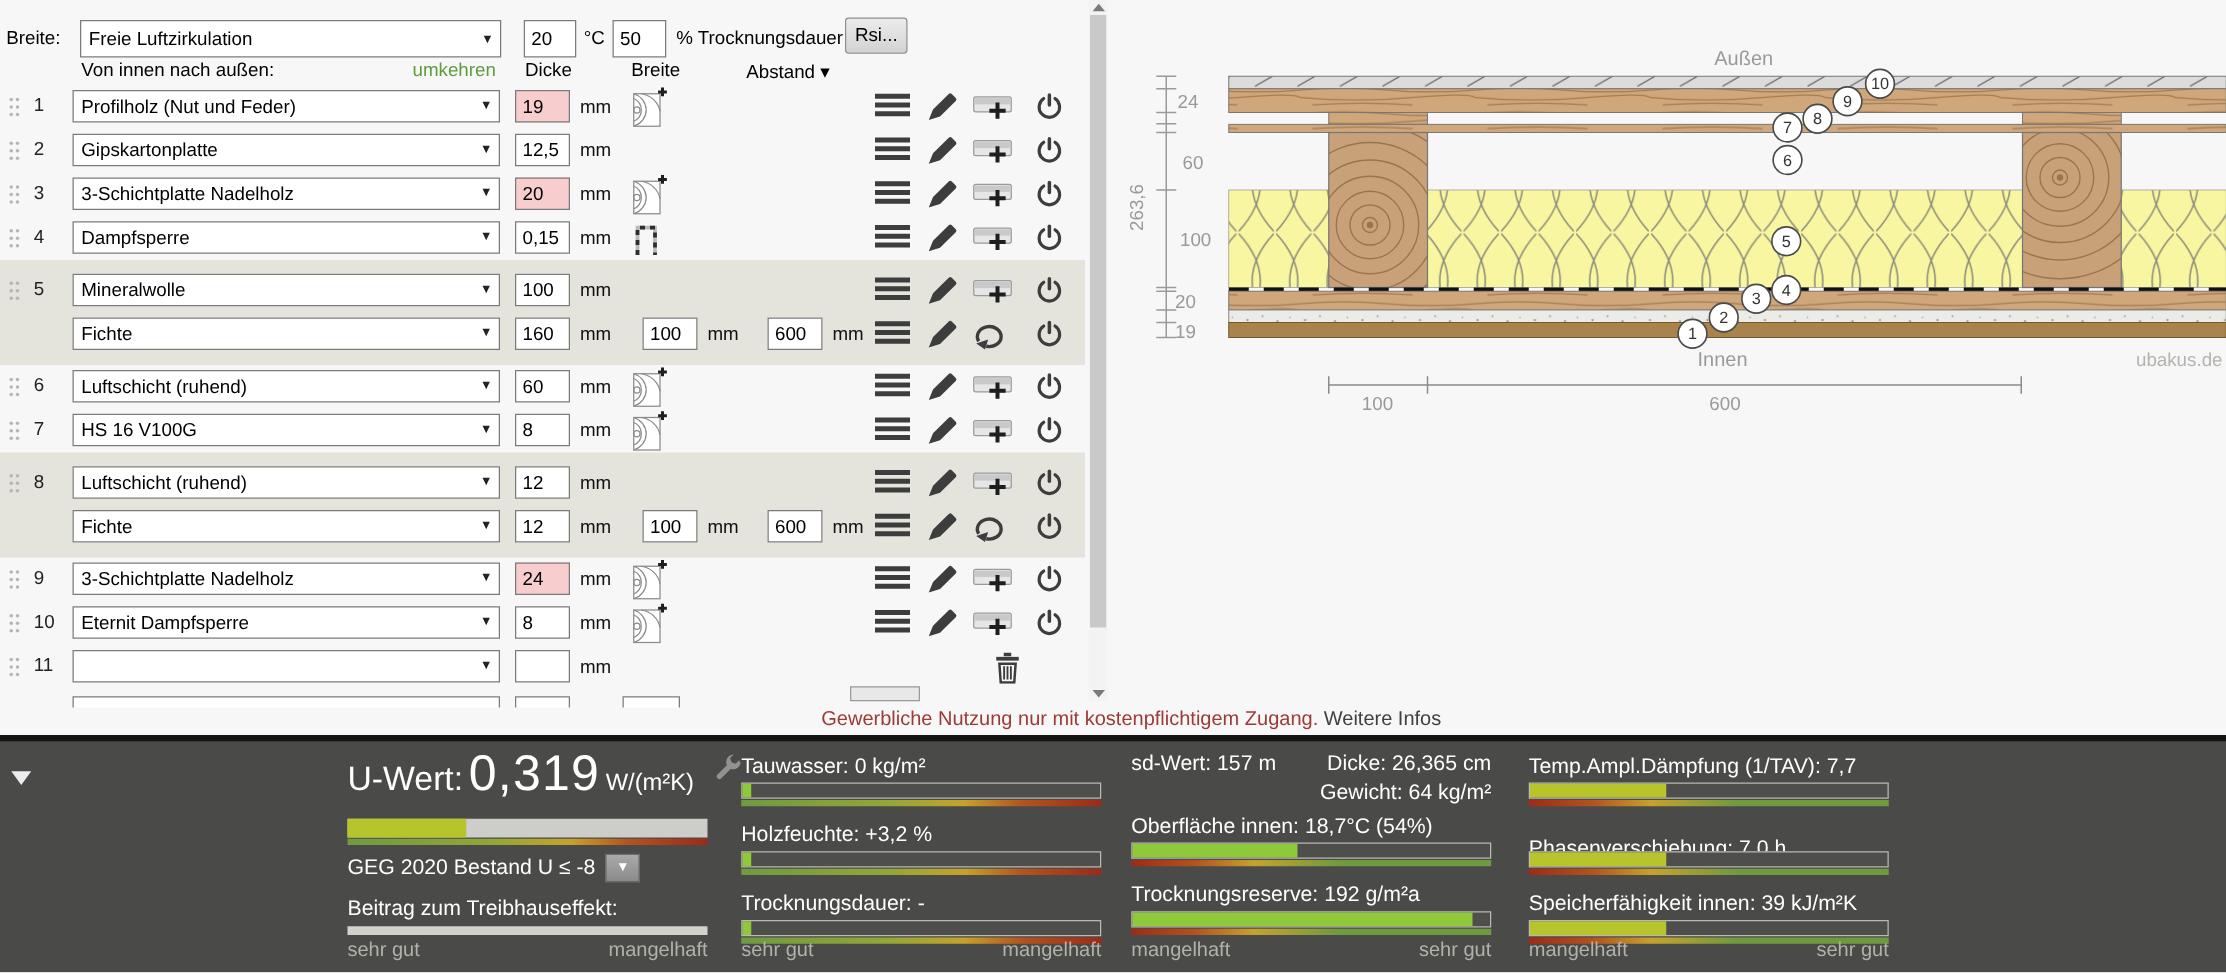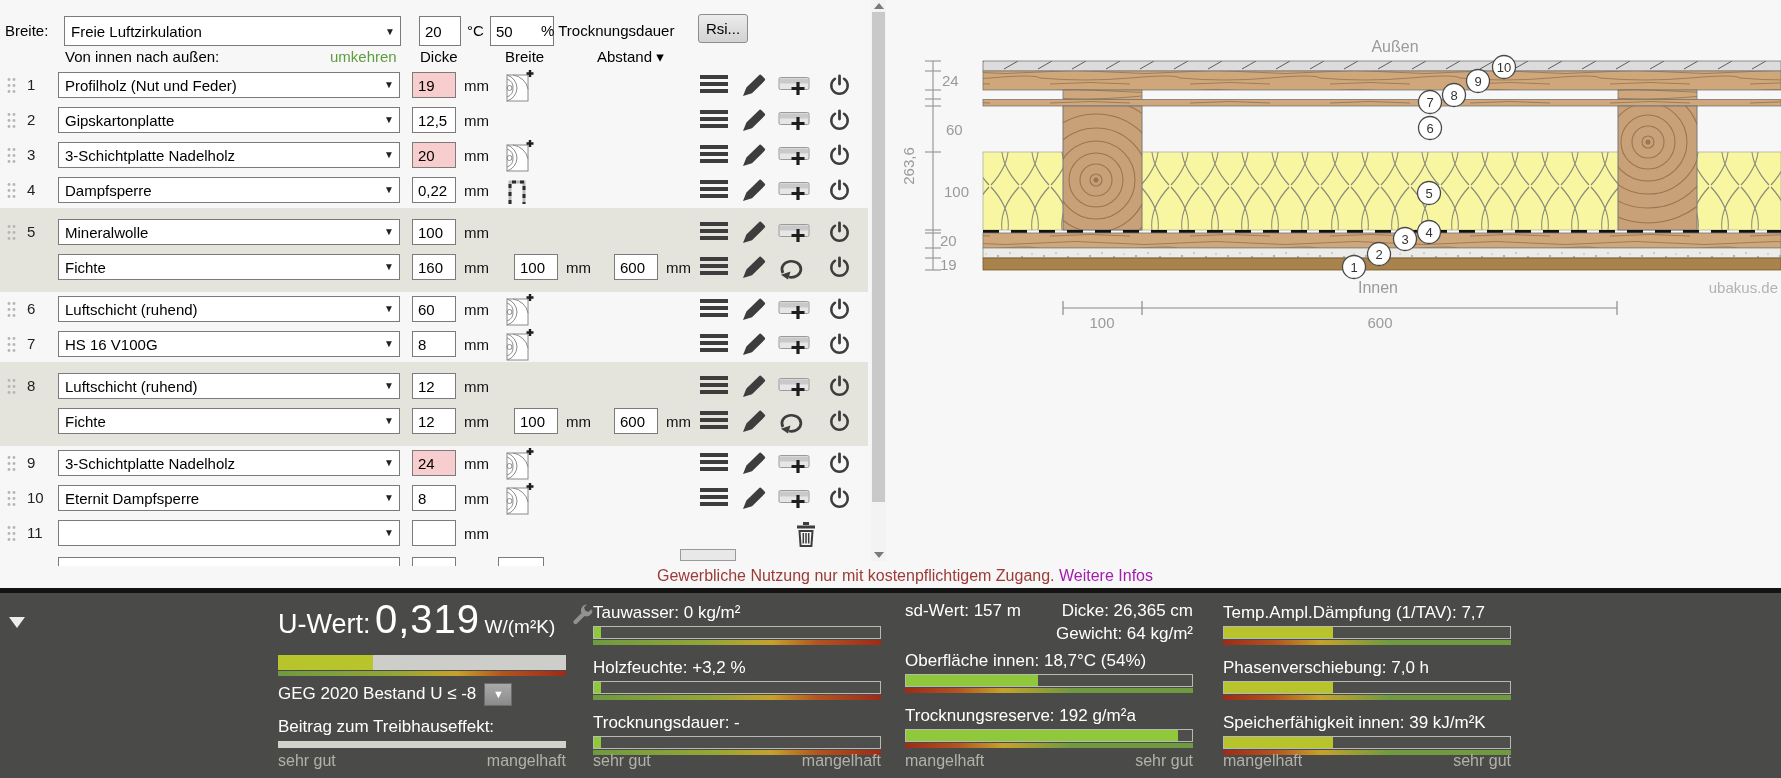--- a/index.html
+++ b/index.html
@@ -35,21 +35,21 @@
   .a0{left:0;} .a1{left:42px;} .a2{left:78px;} .a3{left:128px;} .atrash{left:96px;top:0;}
   .fragment{position:absolute;background:#fff;border:1px solid #7b7b7b;box-sizing:border-box;}
 
   
   .sb{position:absolute;left:871px;top:0;width:15px;height:561px;background:#f3f3f3;}
   .sb-thumb{position:absolute;left:1px;top:12px;width:13px;height:490px;background:#c9c9c9;}
   .tri-up{position:absolute;left:3px;top:3px;width:0;height:0;border-left:5px solid transparent;border-right:5px solid transparent;border-bottom:6px solid #7a7a7a;}
   .tri-down{position:absolute;left:3px;bottom:3px;width:0;height:0;border-left:5px solid transparent;border-right:5px solid transparent;border-top:6px solid #7a7a7a;}
 
   .notice{position:absolute;left:600px;top:567px;width:610px;text-align:center;font-size:16px;color:#9c3a36;white-space:nowrap;}
-  .notice .wi{color:#a21caf;cursor:pointer;}
+  .notice .wi{color:#404040;cursor:pointer;}
 
   
   .draw{position:absolute;left:900px;top:30px;}
 
   
   .panel{position:absolute;left:0;top:588px;width:1781px;height:190px;background:#4a4a48;border-top:5px solid #141414;box-sizing:border-box;color:#fff;}
   .collapse{position:absolute;left:9px;top:24px;width:0;height:0;border-left:8px solid transparent;border-right:8px solid transparent;border-top:11px solid #ededed;cursor:pointer;}
   .p-col{position:absolute;top:0;width:288px;height:183px;}
   .mlabel{position:absolute;left:0;font-size:17px;color:#fff;white-space:nowrap;}
   .bar{position:absolute;left:0;width:288px;height:13px;border:1px solid #b9b9b2;background:#4e4e4c;box-sizing:border-box;}
@@ -78,23 +78,23 @@
 <div class="stage">
 
   <div class="left-panel">
     <span class="hline" style="left:5px;top:22px">Breite:</span>
     <div class="sel" style="left:64px;top:16px;width:337px;height:30px">
       <span class="selv" style="top:6px">Freie Luftzirkulation</span>
       <span class="arr" style="top:9px">▼</span>
     </div>
     <div class="tin" style="left:419px;top:16px;width:42px;height:30px;padding-top:6px">20</div>
     <span class="hline" style="left:467px;top:22px">°C</span>
-    <div class="tin" style="left:490px;top:16px;width:64px;height:30px;padding-top:6px">50</div>
+    <div class="tin" style="left:490px;top:16px;width:43px;height:30px;padding-top:6px">50</div>
     <span class="hline" style="left:541px;top:22px">% Trocknungsdauer</span>
-    <div class="btn" style="left:698px;top:14px;width:50px;height:29px;padding-top:5px">Rsi...</div>
+    <div class="btn" style="left:676px;top:14px;width:50px;height:29px;padding-top:5px">Rsi...</div>
 
     <span class="hline" style="left:65px;top:48px">Von innen nach außen:</span>
     <span class="hline greenlink" style="left:330px;top:48px">umkehren</span>
     <span class="hline" style="left:420px;top:48px">Dicke</span>
     <span class="hline" style="left:505px;top:48px">Breite</span>
     <span class="hline" style="left:597px;top:48px">Abstand ▾</span>
 
     <div class="rows" id="rows">
         <div class="lrow">
           <span class="handle"><svg width="9" height="17" viewBox="0 0 9 17">
@@ -235,21 +235,21 @@
                 <circle cx="7" cy="8.5" r="1.4"></circle>
                 <circle cx="2" cy="14.5" r="1.4"></circle>
                 <circle cx="7" cy="14.5" r="1.4"></circle>
               </g>
             </svg></span>
           <span class="lnum">4</span>
           <div class="sel">
             <span class="selv">Dampfsperre</span>
             <span class="arr">▼</span>
           </div>
-          <div class="tin din">0,22</div>
+          <div class="tin din">0,15</div>
           <span class="unit unit-d">mm</span>
           <span class="icoslot"><svg width="22" height="31" viewBox="0 0 22 31">
               <path d="M4 30V8h14v22" fill="none" stroke="#b9b9b9" stroke-width="3"></path>
               <path d="M4 30V8h14v22" fill="none" stroke="#2e2e2e" stroke-width="3" stroke-dasharray="4 4"></path>
             </svg></span>
           <div class="acts">
             <span class="a0"><svg width="28" height="20" viewBox="0 0 28 20">
                 <rect y="1" width="28" height="4" fill="#3d3d3d"></rect>
                 <rect y="8" width="28" height="4" fill="#3d3d3d"></rect>
                 <rect y="15" width="28" height="4" fill="#3d3d3d"></rect>
@@ -859,21 +859,21 @@
         <span>sehr gut</span>
       </div>
     </div>
 
     <div class="p-col" style="left:1223px">
       <div class="mlabel" style="top:10px">Temp.Ampl.Dämpfung (1/TAV): 7,7</div>
       <div class="bar" style="top:33px">
           <div class="fill yg" style="width: 38%;"></div>
         </div>
       <div class="strip grad-bg" style="top:47px"></div>
-      <div class="mlabel" style="top:65px">Phasenverschiebung: 7,0 h</div>
+      <div class="mlabel" style="top:76px">Phasenverschiebung: 7,0 h</div>
       <div class="bar" style="top:88px">
           <div class="fill yg" style="width: 38%;"></div>
         </div>
       <div class="strip grad-bg" style="top:102px"></div>
       <div class="mlabel" style="top:120px">Speicherfähigkeit innen: 39 kJ/m²K</div>
       <div class="bar" style="top:143px">
           <div class="fill yg" style="width: 38%;"></div>
         </div>
       <div class="strip grad-bg" style="top:157px"></div>
       <div class="scale">

